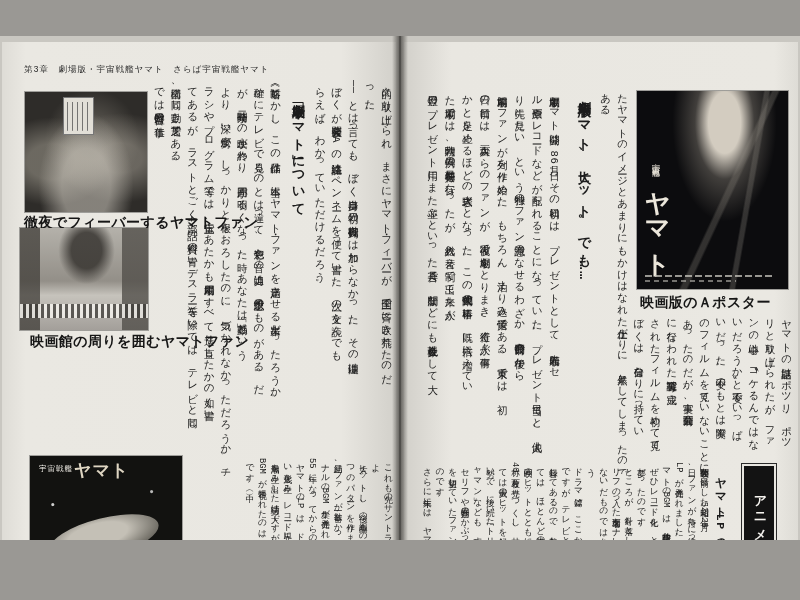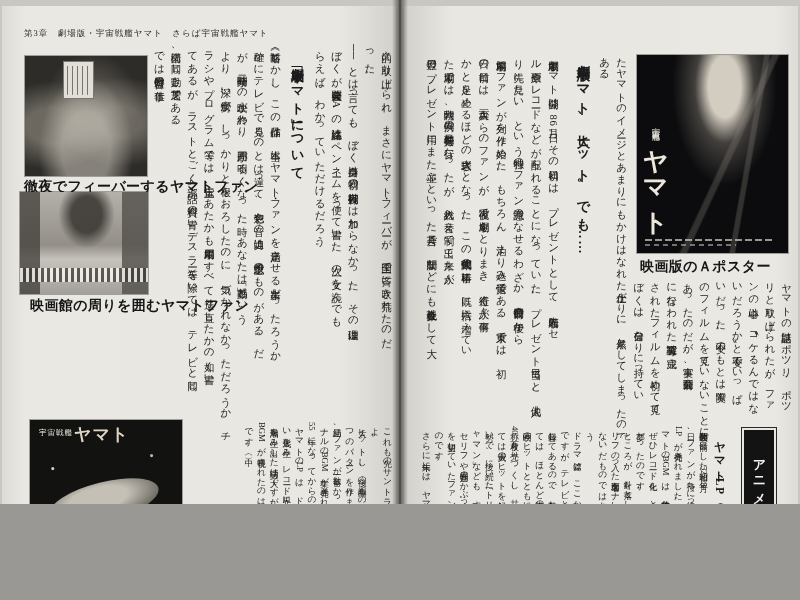--- a/index.html
+++ b/index.html
@@ -1,17 +1,17 @@
 <!DOCTYPE html>
 <html><head>
 <meta charset="utf-8">
 <style>
   html,body{margin:0;padding:0;background:#9a9894;}
   #stage{position:relative;width:800px;height:504px;overflow:hidden;
-         background:#c9c7c1;font-family:Liberation Serif, serif;color:#1c1c1c;}
+         background:#c9c7c1;font-family:Liberation Mono, monospace;color:#1c1c1c;margin-top:36px;}
   .page{position:absolute;top:6px;height:588px;background:#e8e6e0;}
   #page-left{left:2px;width:394px;background:linear-gradient(90deg,#dedcd6 0,#eae8e2 6%,#e9e7e1 86%,#d2d0ca 100%);}
   #page-right{left:404px;width:394px;background:linear-gradient(90deg,#d2d0ca 0,#e9e7e1 12%,#eae8e2 94%,#dedcd6 100%);}
   #gutter{position:absolute;left:392px;top:0;width:16px;height:600px;
           background:linear-gradient(90deg,rgba(30,28,25,0) 0,rgba(30,28,25,.55) 44%,rgba(15,14,12,.8) 50%,rgba(30,28,25,.55) 56%,rgba(30,28,25,0) 100%);}
   .vblock{position:absolute;writing-mode:vertical-rl;overflow:hidden;}
   .tcol{margin:0;padding:0;}
   .main .tcol{font-size:10.5px;line-height:16.6px;letter-spacing:.4px;}
   .main .heading{font-size:13px;font-weight:bold;line-height:28px;padding-top:14px;letter-spacing:1px;}
   .mainr .tcol{font-size:10.5px;line-height:17.4px;letter-spacing:.4px;}

